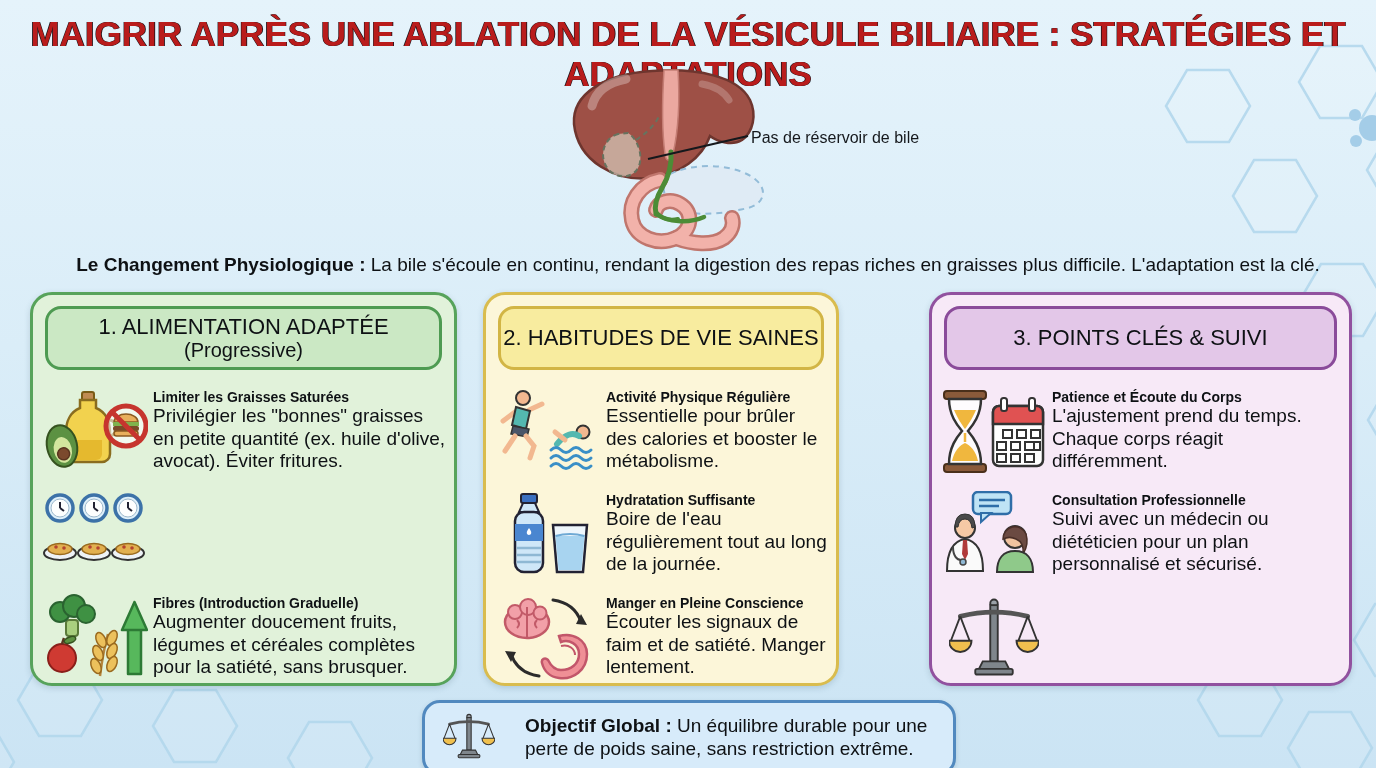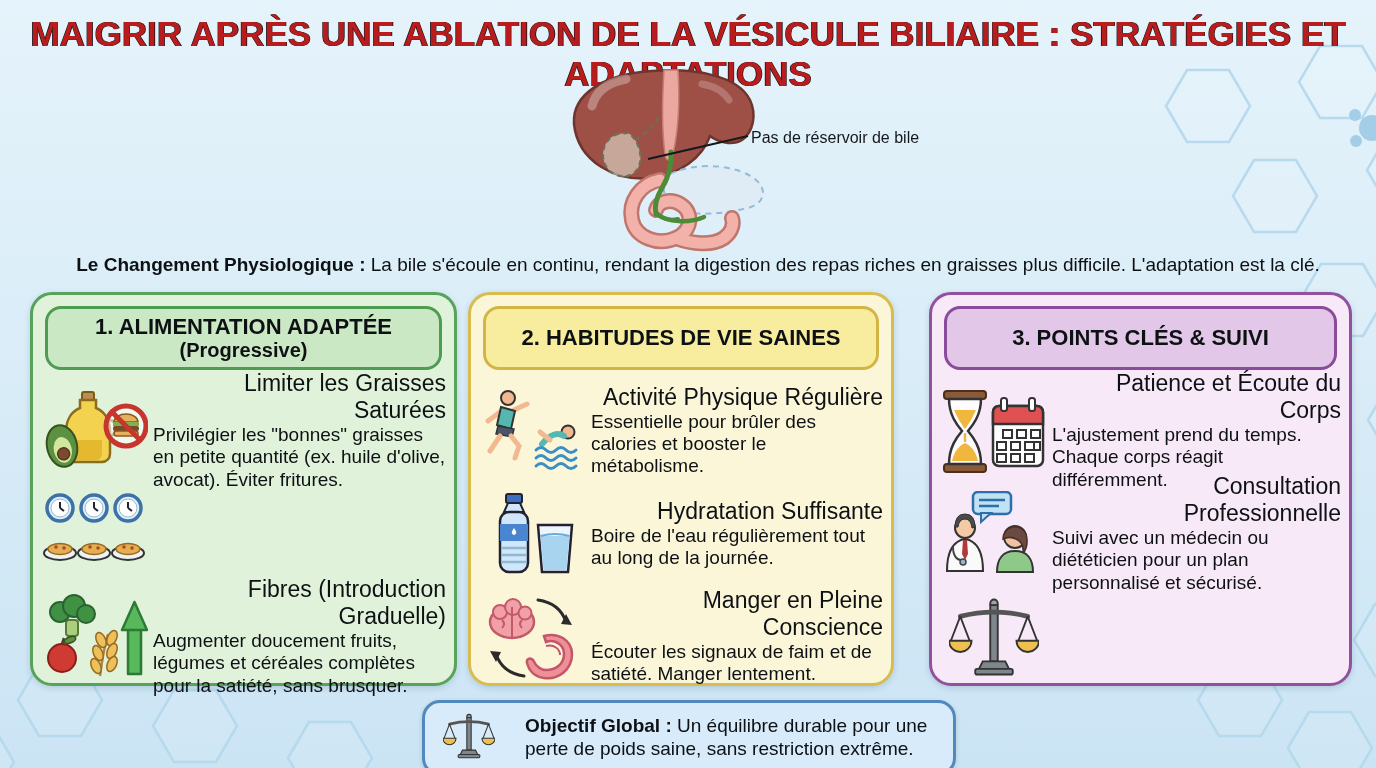--- a/index.html
+++ b/index.html
@@ -21,29 +21,29 @@
   .intro b{font-weight:700;margin-left:20px;}
   .card{
     position:absolute;top:292px;height:394px;box-sizing:border-box;
     border:3px solid var(--b);background:var(--bg);border-radius:22px;
     box-shadow:0 2px 6px rgba(40,70,90,.18);
   }
   .card-header{
     margin:11px 12px 0 12px;height:64px;box-sizing:border-box;
     border:3px solid var(--hb);background:var(--hbg);border-radius:16px;
     display:flex;flex-direction:column;justify-content:center;align-items:center;
-    font-weight:700;line-height:1.1;
+    font-weight:400;line-height:1.1;
   }
   .card-header .h-title{font-size:22px;}
   .card-header .h-sub{font-size:20px;}
   .items{margin-top:9px;padding:0 8px 0 4px;}
   .item{height:103px;display:flex;align-items:center;}
   .icon-cell{flex:0 0 116px;display:flex;justify-content:center;align-items:center;}
   .txt-cell{flex:1;font-size:19px;line-height:1.17;}
-  .txt-cell .i-title{font-weight:400;font-size:23px;text-align:right;}
+  .txt-cell .i-title{font-weight:700;font-size:14px;}
   .objective{
     position:absolute;left:422px;top:700px;width:534px;height:76px;box-sizing:border-box;
     border:3px solid #5189bf;background:#d7ebfa;border-radius:18px;
     display:flex;align-items:center;gap:30px;padding:0 10px 0 18px;
     box-shadow:0 2px 5px rgba(40,70,90,.18);
   }
   .objective .txt{font-size:19px;line-height:1.2;}
   .objective b{font-weight:700;}
 </style>
 </head>
@@ -218,21 +218,21 @@
         </svg>
       </div>
       <div class="txt-cell">
         <div class="i-title">Fibres (Introduction Graduelle)</div>
         <div class="i-body">Augmenter doucement fruits, légumes et céréales complètes pour la satiété, sans brusquer.</div>
       </div>
     </div>
   </div>
 </div>
 
-<div class="card" style="left: 468px; width: 426px; --b: #d9bc4e; --bg: #fcf6d9; --hb: #d2b545; --hbg: #f8ec9f;">
+<div class="card" style="left: 483px; width: 356px; --b: #d9bc4e; --bg: #fcf6d9; --hb: #d2b545; --hbg: #f8ec9f;">
   <div class="card-header">
     <div class="h-title">2. HABITUDES DE VIE SAINES</div>
   </div>
   <div class="items">
     <div class="item">
       <div class="icon-cell">
         <svg width="106" height="86" viewBox="0 0 106 86">
           <g stroke-linecap="round">
             <circle cx="28" cy="10" r="7" fill="#f2b890" stroke="#333" stroke-width="2"></circle>
             <path d="M34 22 L47 16" stroke="#f2b890" stroke-width="5"></path>

